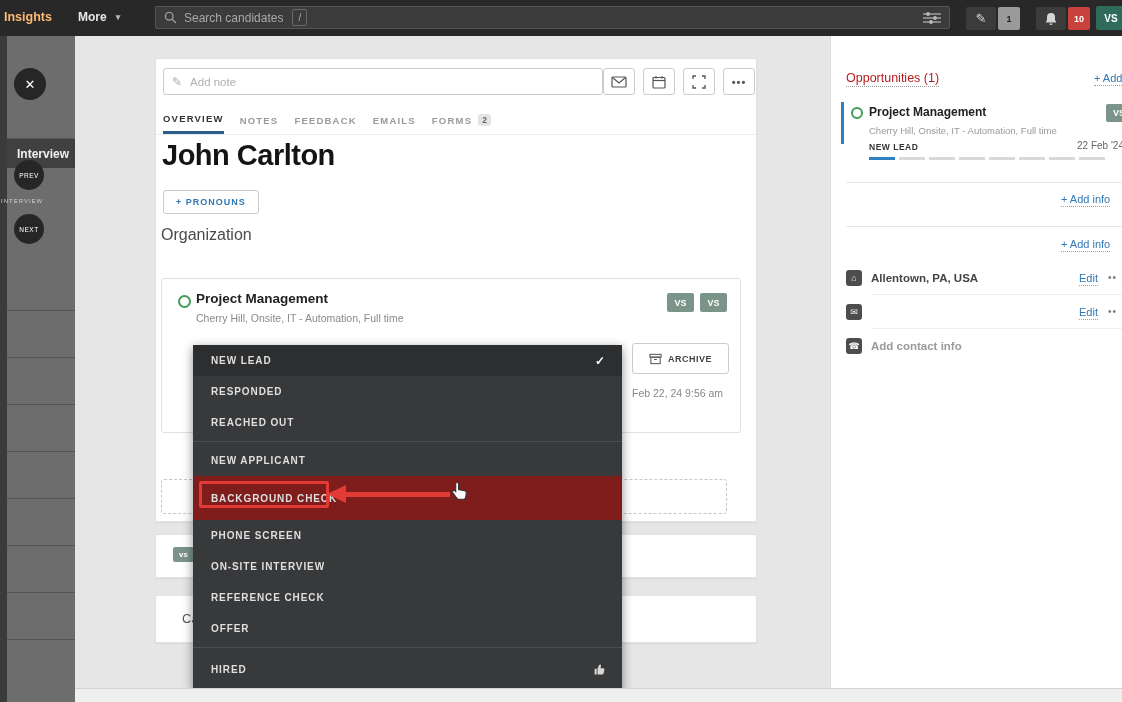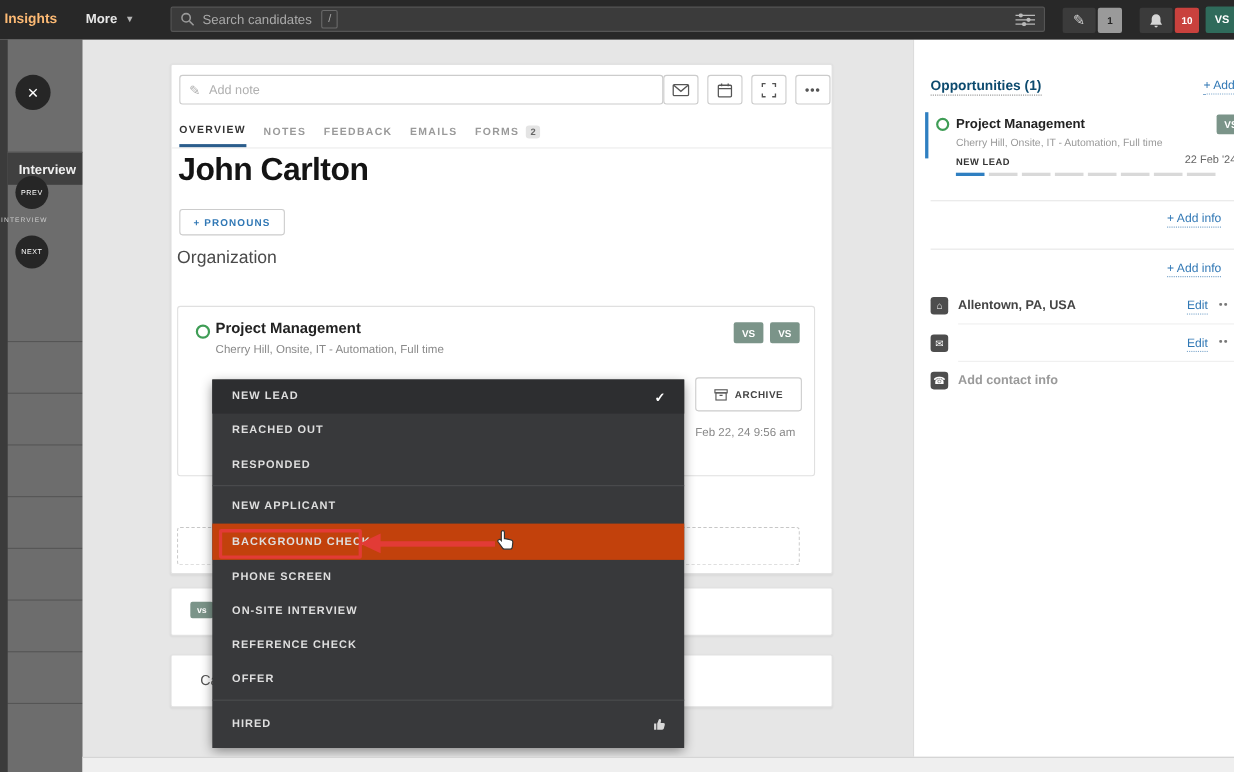--- a/index.html
+++ b/index.html
@@ -68,37 +68,37 @@
   .stamp{position:absolute;left:470px;top:108px;font-size:10.5px;color:#888;}
   .dashedbox{position:absolute;left:5px;top:420px;width:566px;height:35px;border:1px dashed #c7c7c7;border-radius:3px;box-sizing:border-box;}
 
   .minibadge{position:absolute;left:17px;top:12px;width:21px;height:15px;font-size:8px;}
 
   
   .menu{position:absolute;left:193px;top:345px;width:429px;background:#38393b;z-index:40;box-shadow:0 3px 10px rgba(0,0,0,0.45);padding-bottom:4px;}
   .mrow{position:relative;height:31px;display:flex;align-items:center;padding-left:18px;color:#dfdfdf;
         font-size:10px;font-weight:bold;letter-spacing:0.9px;cursor:pointer;}
   .mrow.selected{background:#2d2e30;}
-  .mrow.hl{background:#c2410c;height:33px;}
+  .mrow.hl{background:#7f1d1d;height:44px;}
   .mrow.tall{height:36px;}
   .mcheck{position:absolute;right:16px;color:#fff;font-size:12px;}
   .mthumb{position:absolute;right:16px;display:flex;}
   .msep{height:7px;display:flex;align-items:center;}
   .msep i{display:block;flex:1;height:1px;background:#4c4d4f;}
 
   
   .anno-rect{position:absolute;left:199px;top:481px;width:130px;height:27px;border:3px solid #e23b36;border-radius:2px;z-index:60;box-sizing:border-box;}
   .anno-line{position:absolute;left:345px;top:492px;width:105px;height:5px;background:#e23b36;z-index:60;}
   .anno-head{position:absolute;left:327px;top:485px;width:0;height:0;border-top:9px solid transparent;border-bottom:9px solid transparent;
              border-right:19px solid #e23b36;z-index:60;}
   .cursor{position:absolute;left:451px;top:481px;z-index:61;}
 
   
   .rpanel{position:absolute;left:830px;top:36px;width:292px;height:652px;background:#fff;border-left:1px solid #dcdcdc;z-index:10;overflow:hidden;}
-  .rp-header{position:absolute;left:15px;top:35px;font-size:12.5px;font-weight:bold;color:#0c4a6e;border-bottom:1px dotted #999;padding-bottom:1px;}
+  .rp-header{position:absolute;left:15px;top:35px;font-size:12.5px;font-weight:normal;color:#b91c1c;border-bottom:1px dotted #999;padding-bottom:1px;}
   .bluelink{color:#3178b5;font-size:11px;cursor:pointer;white-space:nowrap;}
   .dotted{border-bottom:1px dotted #7fa8cc;padding-bottom:1px;}
   .rp-bar{position:absolute;left:10px;top:66px;width:3px;height:42px;background:#2f7fc1;}
   .rp-title{position:absolute;left:38px;top:69px;font-size:12px;font-weight:bold;color:#222;white-space:nowrap;}
   .rp-sub{position:absolute;left:38px;top:89px;font-size:9.5px;color:#999;white-space:nowrap;}
   .rp-stage{position:absolute;left:38px;top:106px;font-size:8.5px;font-weight:bold;letter-spacing:0.5px;color:#333;}
   .rp-date{position:absolute;left:246px;top:104px;font-size:10px;color:#666;white-space:nowrap;}
   .progress{position:absolute;left:38px;top:121px;display:flex;gap:4px;}
   .seg{width:26px;height:3px;background:#d9d9d9;}
   .seg.fill{background:#2f7fc1;}
@@ -273,24 +273,24 @@
   <div class="card" style="left:155px;top:595px;width:602px;height:48px;">
     <span style="position:absolute;left:26px;top:15px;font-size:13px;color:#555;" class="nowrap">Ca</span>
   </div>
 
   <div class="menu">
     <div class="mrow selected">
       <span>NEW LEAD</span>
       <span class="mcheck">✓</span>
     </div>
     <div class="mrow">
+      <span>RESPONDED</span>
+    </div>
+    <div class="mrow">
       <span>REACHED OUT</span>
-    </div>
-    <div class="mrow">
-      <span>RESPONDED</span>
     </div>
     <div class="msep">
         <i></i>
       </div>
     <div class="mrow">
       <span>NEW APPLICANT</span>
     </div>
     <div class="mrow hl">
       <span>BACKGROUND CHECK</span>
     </div>

